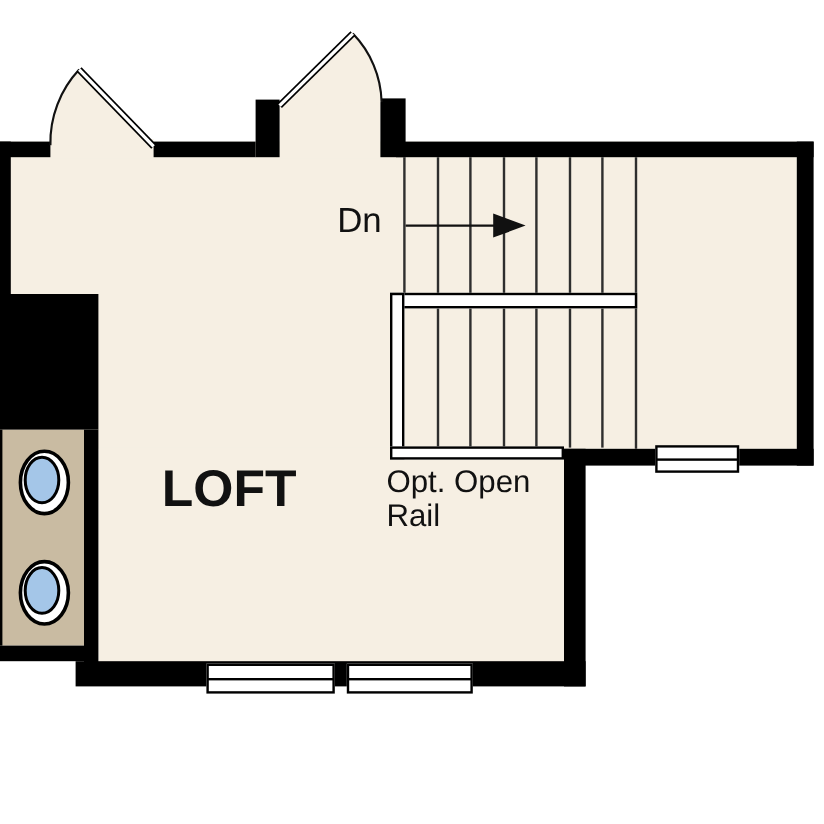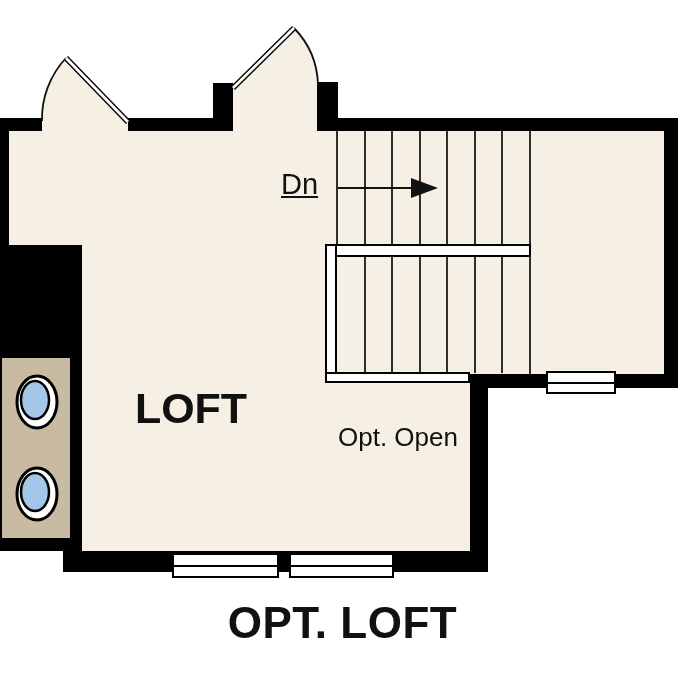--- a/index.html
+++ b/index.html
@@ -11,21 +11,21 @@
   .wall{position:absolute;background:var(--wall,#000);}
   .tan{position:absolute;background:var(--tan,#c9bba2);border-left:2px solid #000;box-sizing:border-box;}
   .tl{position:absolute;width:2px;background:var(--stair_line,#2e2e2e);}
   .rail{position:absolute;background:#fff;border:2px solid #000;box-sizing:border-box;}
   .window{position:absolute;background:#fff;border:2px solid #000;box-sizing:border-box;}
   .wsill{position:absolute;left:-1px;right:-1px;height:2px;background:#000;}
   .overlay{position:absolute;left:0;top:0;pointer-events:none;}
   .label{position:absolute;color:var(--text,#111);}
   .lbl-dn{font-size:29px;}
   .lbl-room{width:132px;text-align:center;font-weight:bold;font-size:43px;letter-spacing:0px;}
-  .lbl-rail{width:152px;text-align:center;font-size:26px;line-height:28px;margin-top:36px;}
+  .lbl-rail{width:152px;text-align:left;font-size:26px;line-height:28px;}
   .lbl-rail span{display:block;}
   .lbl-title{width:375px;text-align:center;font-weight:bold;font-size:44px;letter-spacing:0.5px;}
 </style>
 </head>
 <body>
 
 <div class="plan">
 
   <div class="floor" style="left:0px;top:118px;width:664px;height:256px;"></div>
   <div class="floor" style="left:82px;top:373px;width:388px;height:180px;"></div>
@@ -106,20 +106,20 @@
     <g>
       <ellipse cx="37" cy="402" rx="20" ry="26" fill="#ffffff" stroke="#000" stroke-width="3"></ellipse>
       <ellipse cx="35" cy="400" rx="14" ry="19" fill="#a4c6e8" stroke="#000" stroke-width="2.5"></ellipse>
     </g>
     <g>
       <ellipse cx="37" cy="494" rx="20" ry="26" fill="#ffffff" stroke="#000" stroke-width="3"></ellipse>
       <ellipse cx="35" cy="492" rx="14" ry="19" fill="#a4c6e8" stroke="#000" stroke-width="2.5"></ellipse>
     </g>
   </svg>
 
-  <div class="label lbl-dn" style="left:281px;top:168px;text-decoration:underline;">Dn</div>
+  <div class="label lbl-dn" style="left:281px;top:168px;">Dn</div>
   <div class="label lbl-room" style="left:125px;top:384px;">LOFT</div>
   <div class="label lbl-rail" style="left:322px;top:387px;">
     <span>Opt. Open</span>
+    <span>Rail</span>
   </div>
-  <div class="label lbl-title" style="left:155px;top:598px;">OPT. LOFT</div>
 
 </div>
 
 </body></html>

